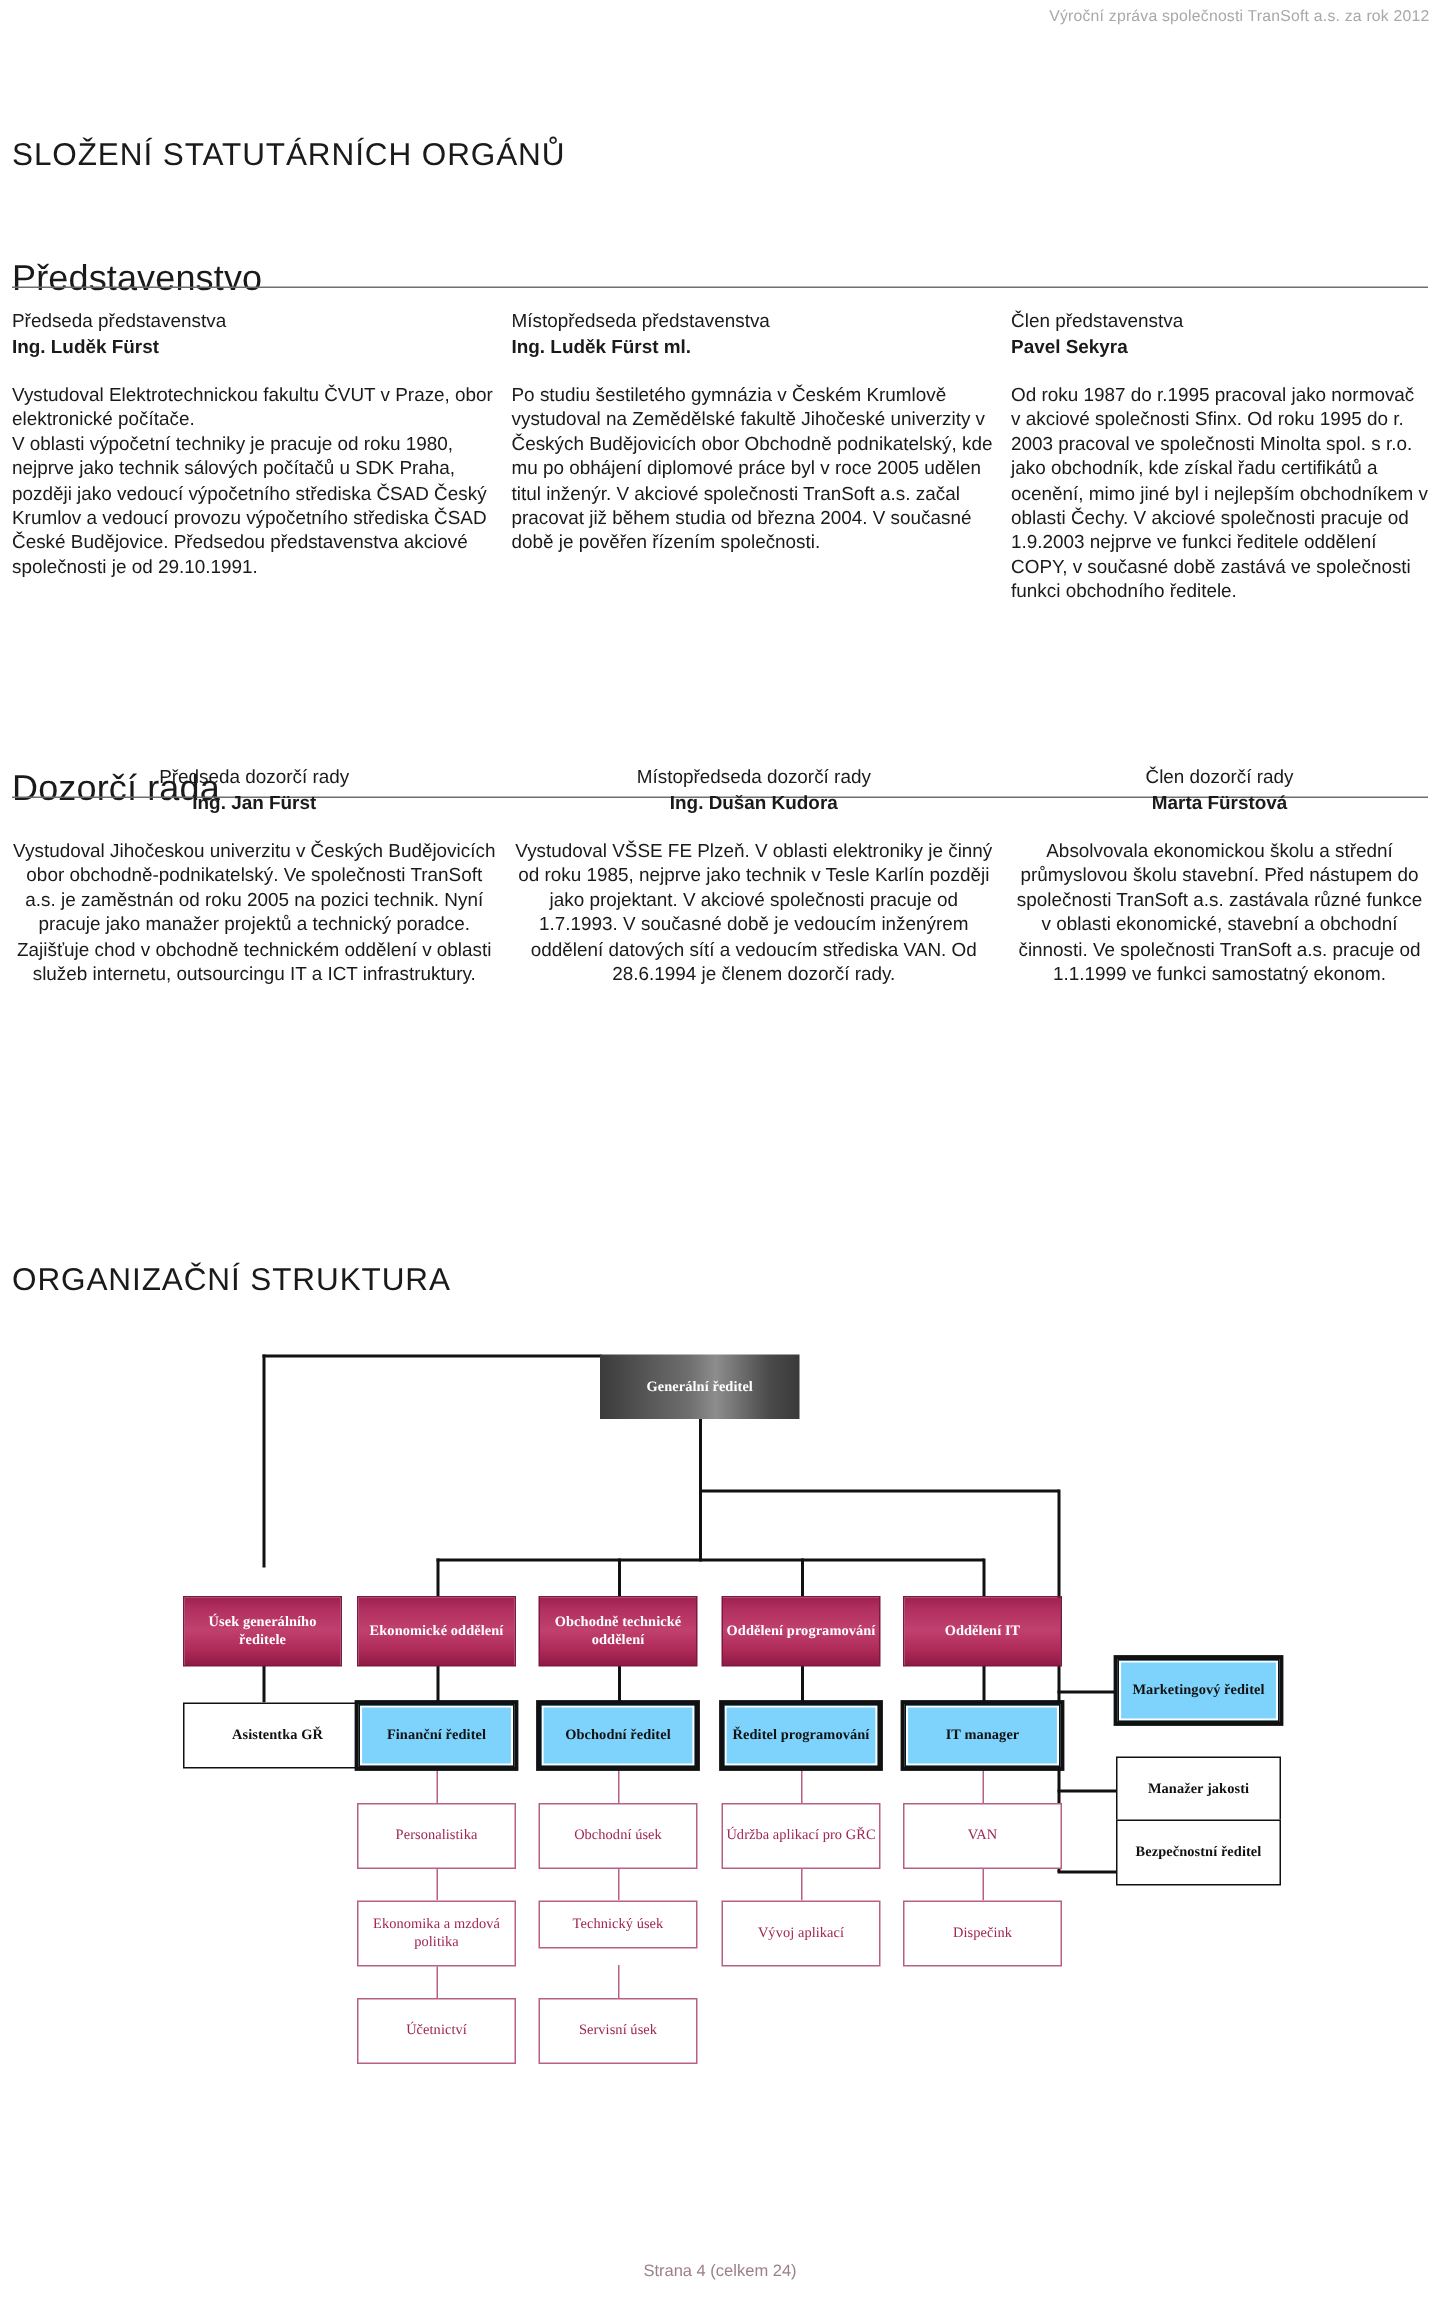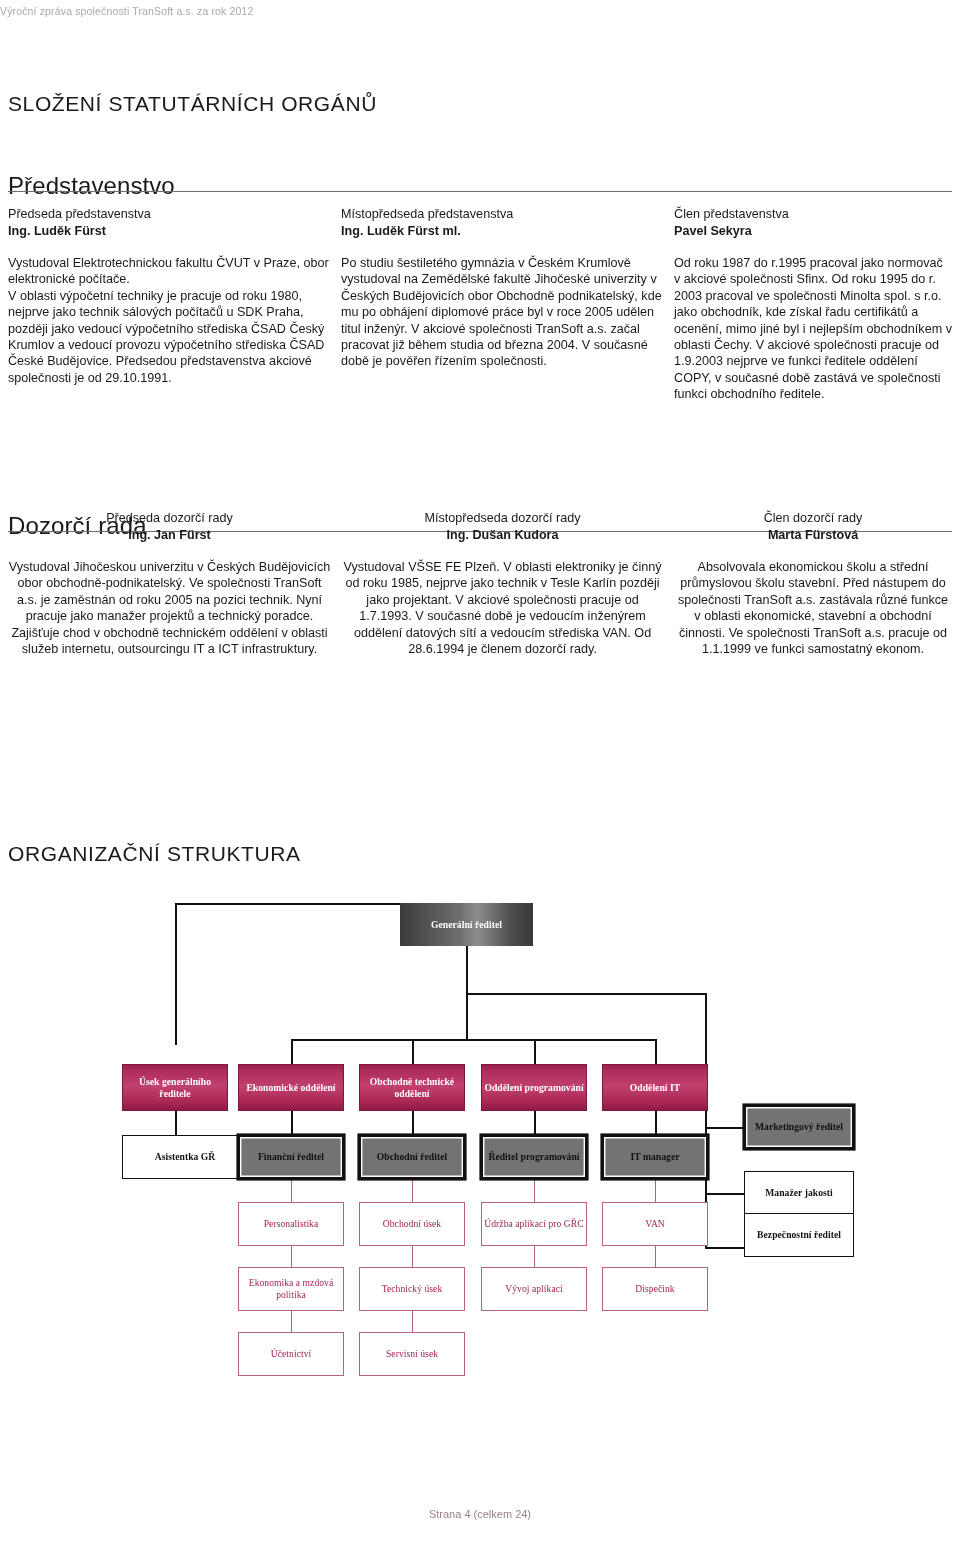--- a/index.html
+++ b/index.html
@@ -15,21 +15,21 @@
     color: #1a1a1a;
     overflow: hidden;
   }
 
   
   .page-header {
     position: absolute;
     top: 5px;
     left: 0;
     width: 953px;
-    text-align: left;
+    text-align: right;
     font-size: 10.5px;
     color: #a8a8a8;
     letter-spacing: 0.15px;
   }
 
   
   .main-title {
     position: absolute;
     left: 8px;
     top: 78px;
@@ -118,21 +118,21 @@
     border: none;
   }
   
   .org-box.lvl-dept {
     background: linear-gradient(to bottom, #9e2150 0%, #b2305f 18%, #c0406e 48%, #ae2a57 78%, #8f1a46 100%);
     color: #ffffff;
     border: 1px solid #7d1640;
   }
   
   .org-box.lvl-mgr {
-    background: #737373;
+    background: #7dd3fc;
     color: #111111;
     border: 1.6px solid #111111;
     box-shadow: 0 0 0 1.4px #ffffff inset, 0 0 0 2.6px #111111;
   }
   
   .org-box.lvl-plain {
     background: #ffffff;
     color: #111111;
     border: 1.6px solid #111111;
   }
@@ -271,21 +271,21 @@
   <div class="org-box lvl-mgr" style="left:360px; top:256px; width:104px; height:42px;">Obchodní ředitel</div>
   <div class="org-box lvl-mgr" style="left:482px; top:256px; width:104px; height:42px;">Ředitel programování</div>
   <div class="org-box lvl-mgr" style="left:603px; top:256px; width:104px; height:42px;">IT manager</div>
 
   <div class="org-box lvl-unit" style="left:238px; top:322px; width:106px; height:44px;">Personalistika</div>
   <div class="org-box lvl-unit" style="left:359px; top:322px; width:106px; height:44px;">Obchodní úsek</div>
   <div class="org-box lvl-unit" style="left:481px; top:322px; width:106px; height:44px;">Údržba aplikací pro GŘC</div>
   <div class="org-box lvl-unit" style="left:602px; top:322px; width:106px; height:44px;">VAN</div>
 
   <div class="org-box lvl-unit" style="left:238px; top:387px; width:106px; height:44px;">Ekonomika a mzdová politika</div>
-  <div class="org-box lvl-unit" style="left:359px; top:387px; width:106px; height:44px;">Technický úsek</div>
+  <div class="org-box lvl-unit" style="left:359px; top:387px; width:106px; height:32px;">Technický úsek</div>
   <div class="org-box lvl-unit" style="left:481px; top:387px; width:106px; height:44px;">Vývoj aplikací</div>
   <div class="org-box lvl-unit" style="left:602px; top:387px; width:106px; height:44px;">Dispečink</div>
 
   <div class="org-box lvl-unit" style="left:238px; top:452px; width:106px; height:44px;">Účetnictví</div>
   <div class="org-box lvl-unit" style="left:359px; top:452px; width:106px; height:44px;">Servisní úsek</div>
 
   <div class="org-box lvl-mgr" style="left:745px; top:226px; width:108px; height:42px;">Marketingový ředitel</div>
   <div class="org-box lvl-plain" style="left:744px; top:291px; width:110px; height:44px;">Manažer jakosti</div>
   <div class="org-box lvl-plain" style="left:744px; top:333px; width:110px; height:44px;">Bezpečnostní ředitel</div>
 

